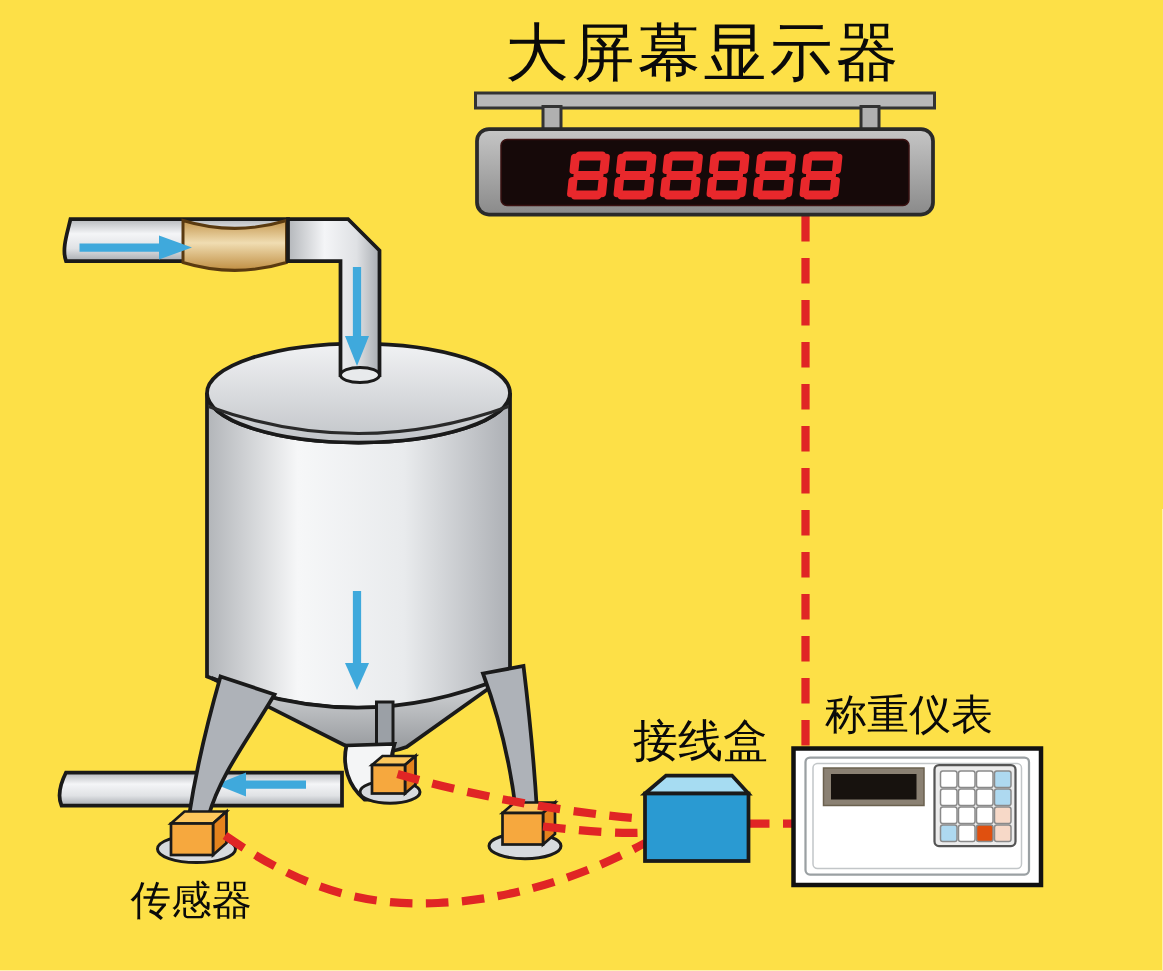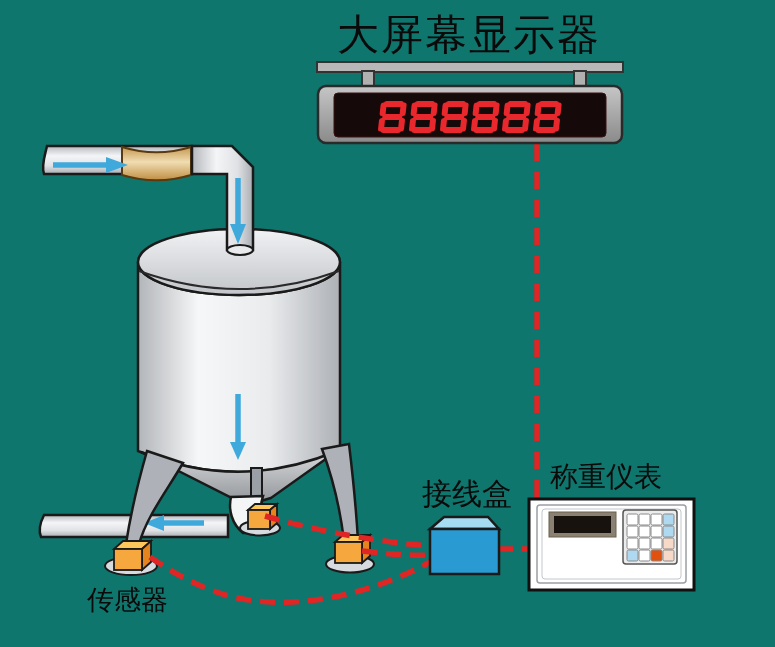--- a/index.html
+++ b/index.html
@@ -1,16 +1,16 @@
 <!DOCTYPE html>
 <html><head>
 <meta charset="utf-8">
 <style>
   html,body{margin:0;padding:0;background:#fff;}
-  .stage{position:relative;width:775px;height:647px;background:#0f766e;overflow:hidden;
+  .stage{position:relative;width:775px;height:647px;background:#fde047;overflow:hidden;
          font-family:"Liberation Sans",sans-serif;}
   svg{display:block;}
   .lbl{font-family:"Liberation Sans",sans-serif;fill:#0a0a0a;font-weight:500;}
   .title{font-weight:400;letter-spacing:2px;}
   .cable{fill:none;stroke:#e02525;stroke-width:5.5;stroke-dasharray:15 9;}
   .cable-long{stroke-dasharray:17 11;}
   .outline{stroke:#1a1a1a;stroke-width:2.5;}
   .arrow-shaft{stroke:#3fa9dc;stroke-width:5.5;fill:none;}
   .arrow-head{fill:#3fa9dc;stroke:none;}
   .leg{fill:#aeb2b8;stroke:#1a1a1a;stroke-width:2.5;}

